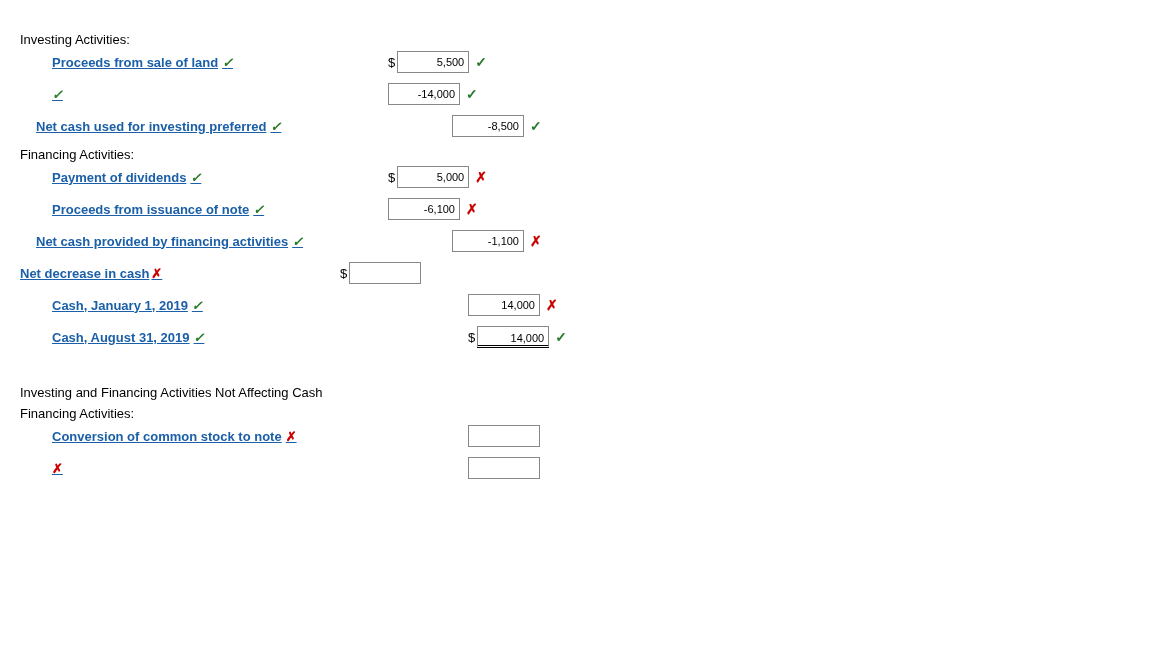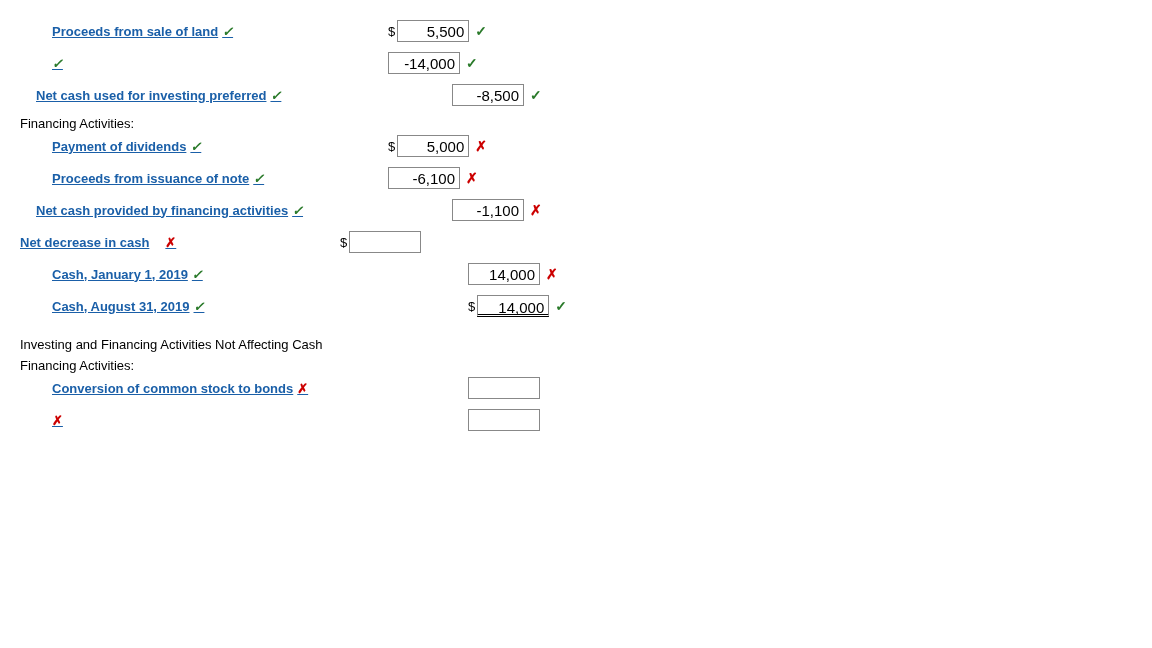--- a/index.html
+++ b/index.html
@@ -50,21 +50,21 @@
     .currency-symbol {
       font-size: 13px;
       margin-right: 2px;
       color: #000;
     }
     .input-box {
       border: 1px solid #888;
       width: 72px;
       height: 22px;
       text-align: right;
-      font-size: 15px;
+      font-size: 11px;
       padding: 6px 4px;
       background: #fff;
     }
     .input-box.empty {
       background: #fff;
     }
     .status-icon {
       margin-left: 6px;
       font-size: 14px;
       font-weight: bold;
@@ -82,43 +82,44 @@
       align-items: center;
       margin-left: 16px;
     }
     .net-label {
       color: #1a5fa8;
       font-weight: bold;
       font-size: 13px;
       text-decoration: underline;
       display: flex;
       align-items: center;
-      gap: 16px;
+      gap: 2px;
     }
     .double-underline {
       border-bottom: 3px double #000;
       padding-bottom: 2px;
     }
     .section-label {
       font-size: 13px;
       color: #000;
       margin-bottom: 4px;
       margin-top: 6px;
     }
     .investing-financing-header {
       font-size: 13px;
       color: #000;
-      margin-top: 20px;
+      margin-top: 37px;
       margin-bottom: 6px;
     }
   </style>
 </head>
 <body>
 
 <div>
+  <div class="section-header">Investing Activities:</div>
 
   <div class="row indent">
     <div class="row-label">
       <span>Proceeds from sale of land</span>
       <span class="check">✓</span>
     </div>
     <div class="col1">
       <span class="currency-symbol">$</span>
       <input class="input-box" type="text" value="5,500" style="">
       <span class="status-icon status-check">✓</span>
@@ -223,21 +224,21 @@
   </div>
 </div>
 
 <div class="investing-financing-header">Investing and Financing Activities Not Affecting Cash</div>
 
 <div>
   <div class="section-label">Financing Activities:</div>
 
   <div class="row indent">
     <div class="row-label">
-      <span>Conversion of common stock to bonds</span>
+      <span>Conversion of common stock to note</span>
       <span class="cross" style="color:#cc0000; font-weight:bold;">✗</span>
     </div>
     <div style="width:80px;"></div>
     <div class="col2">
       <input class="input-box empty" type="text" value="" style="">
     </div>
   </div>
 
   <div class="row indent">
     <div class="row-label">

